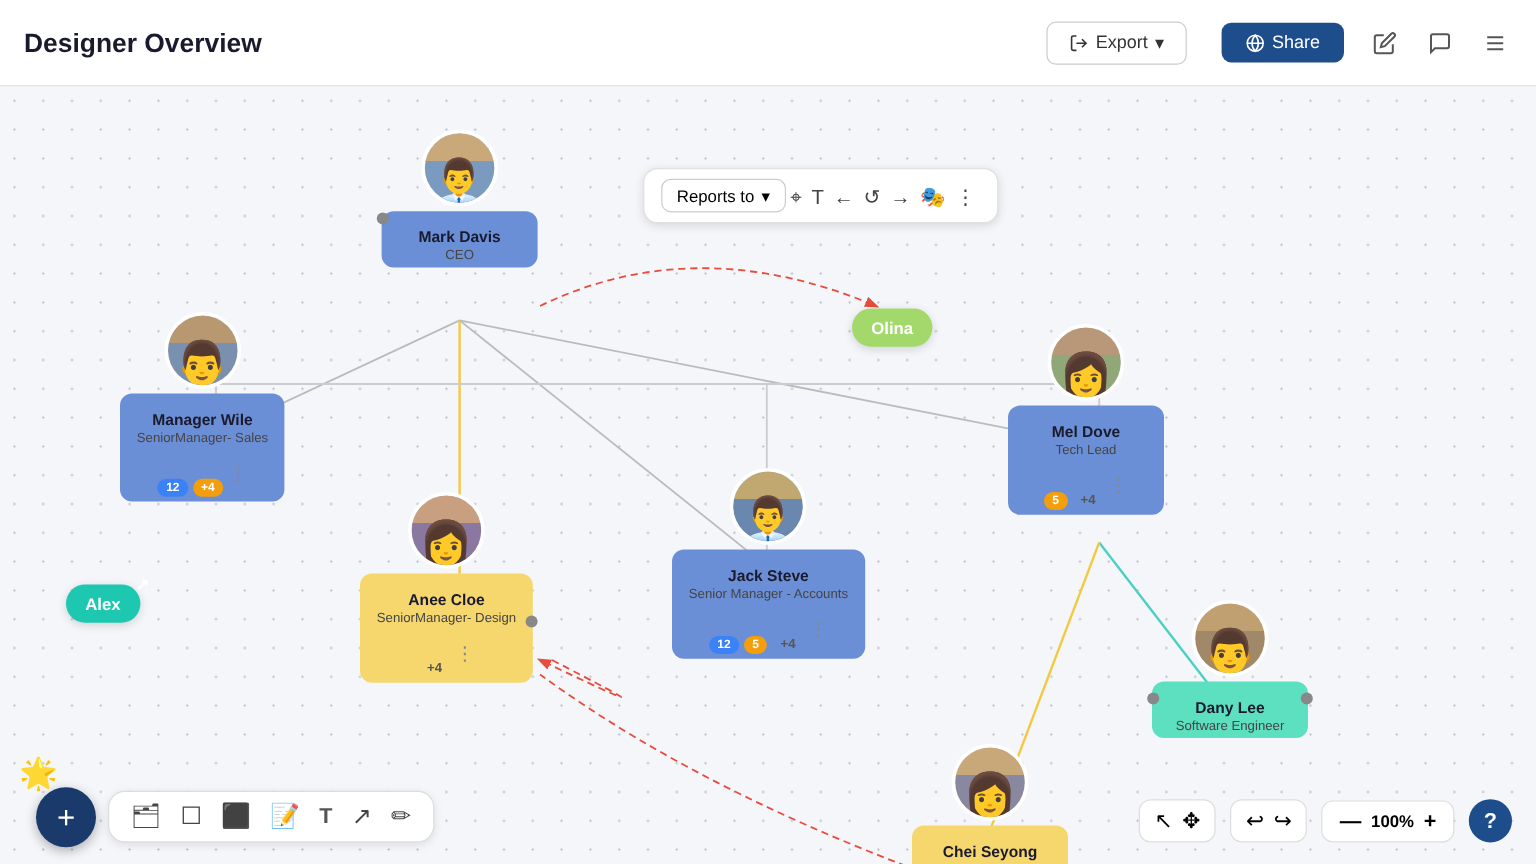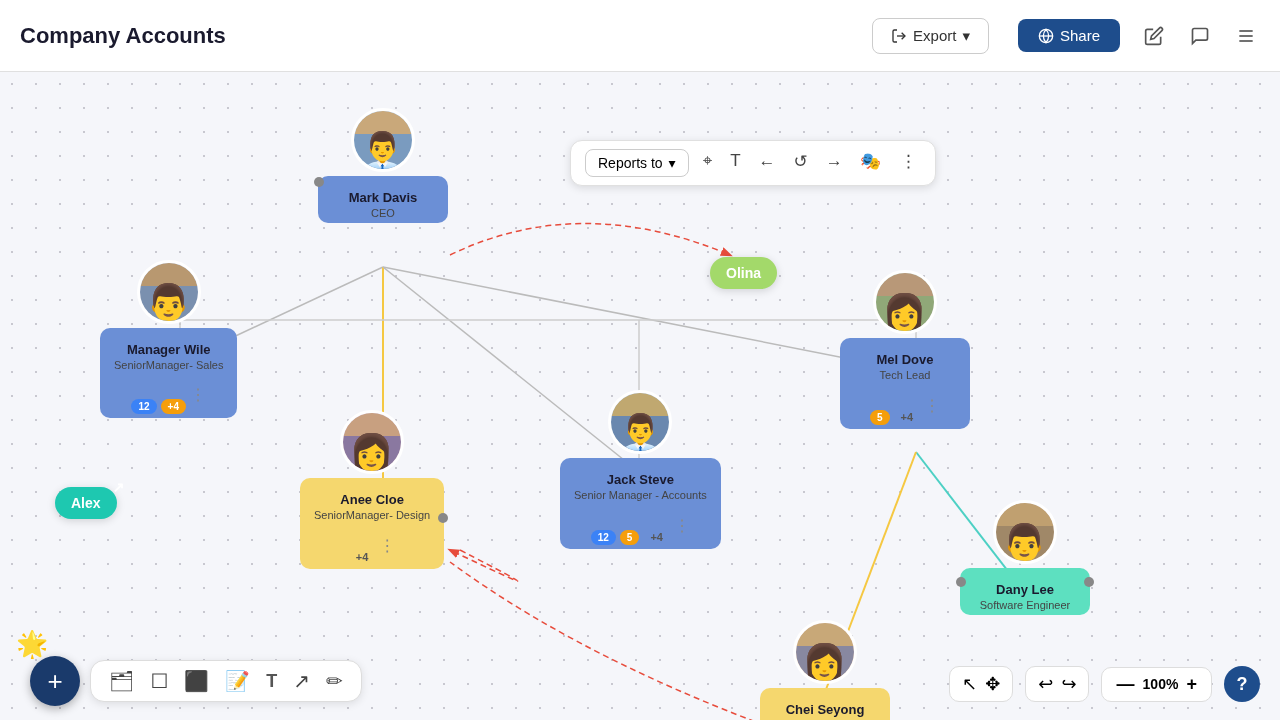--- a/index.html
+++ b/index.html
@@ -83,28 +83,27 @@
       background-color: #f5f6fa;
       background-image: radial-gradient(circle, #c8c8d0 1px, transparent 1px);
       background-size: 24px 24px;
       overflow: hidden;
     }
 
     
     .floating-toolbar {
       position: absolute;
       top: 68px;
-      left: 570px;
+      left: 536px;
       background: #fff;
       border: 1px solid #e0e0e0;
       border-radius: 12px;
       padding: 8px 14px;
       display: flex;
-      align-items: flex-start;
-      gap: 10px;
+      align-items: flex-end;
       box-shadow: 0 2px 8px rgba(0,0,0,0.12);
       z-index: 50;
     }
     .toolbar-dropdown {
       display: flex;
       align-items: center;
       gap: 6px;
       border: 1.5px solid #ccc;
       border-radius: 8px;
       padding: 5px 12px;
@@ -324,21 +323,21 @@
     #node-dany { top: 460px; left: 960px; }
     #node-chei { top: 580px; left: 760px; }
 
     .bubble-olina { background: #a3d96a; top: 185px; left: 710px; color: #fff; }
     .bubble-alex { background: #1ec8b0; top: 415px; left: 55px; color: #fff; }
   </style>
 </head>
 <body>
 
 <div class="header">
-  <span class="header-title">Company Accounts</span>
+  <span class="header-title">Designer Overview</span>
   <div class="header-actions">
     <button class="btn-export">
       <svg width="16" height="16" viewBox="0 0 24 24" fill="none" stroke="currentColor" stroke-width="2">
           <path d="M9 21H5a2 2 0 01-2-2V5a2 2 0 012-2h4"></path>
           <polyline points="16 17 21 12 16 7"></polyline>
           <line x1="21" y1="12" x2="9" y2="12"></line>
         </svg>
       <span>Export</span>
       <span>▾</span>
     </button>

